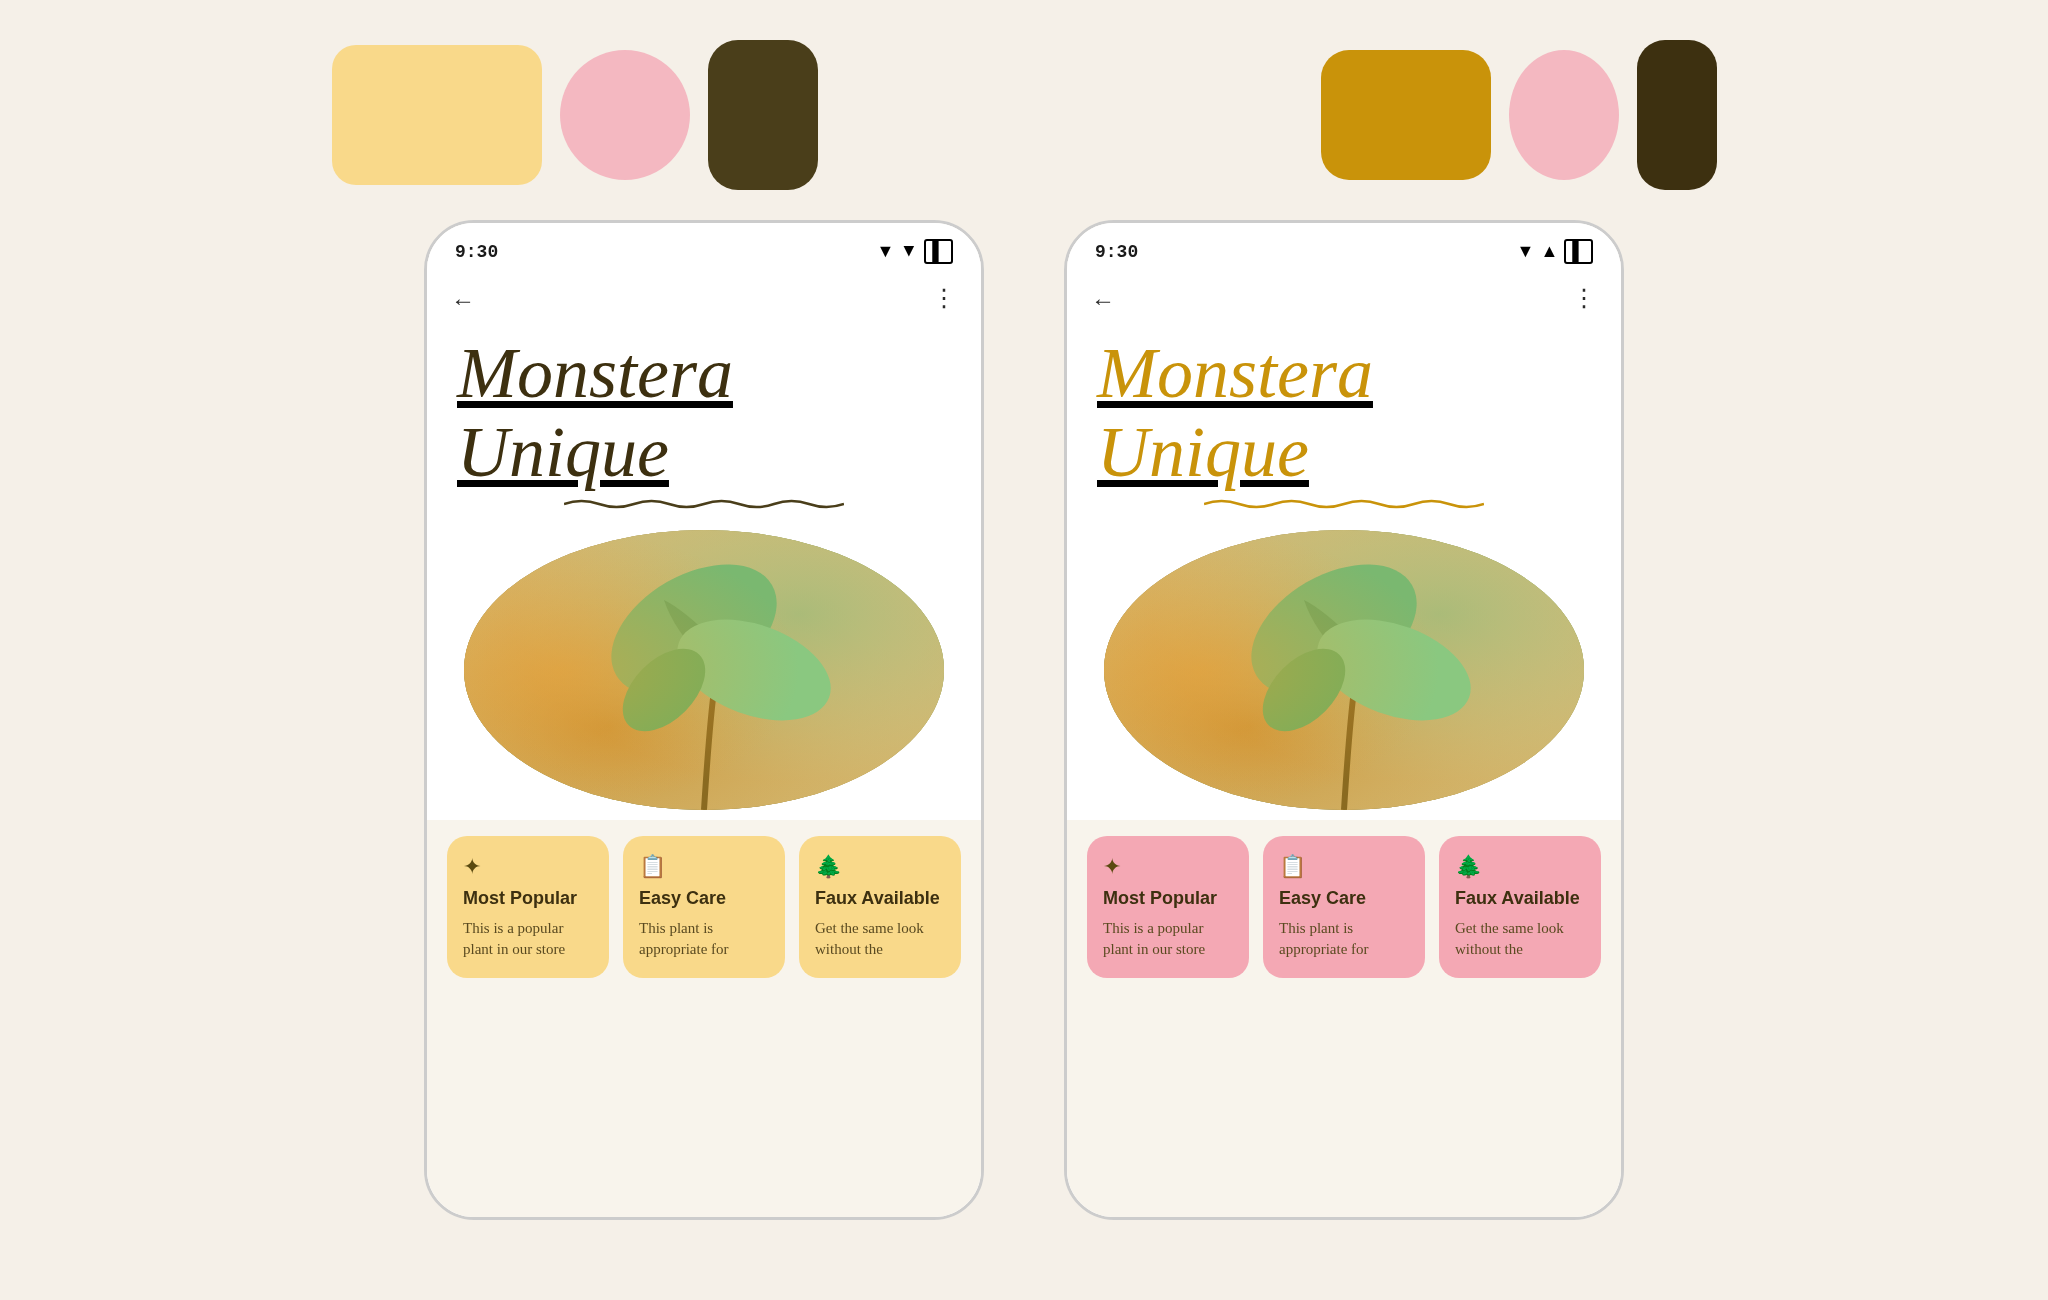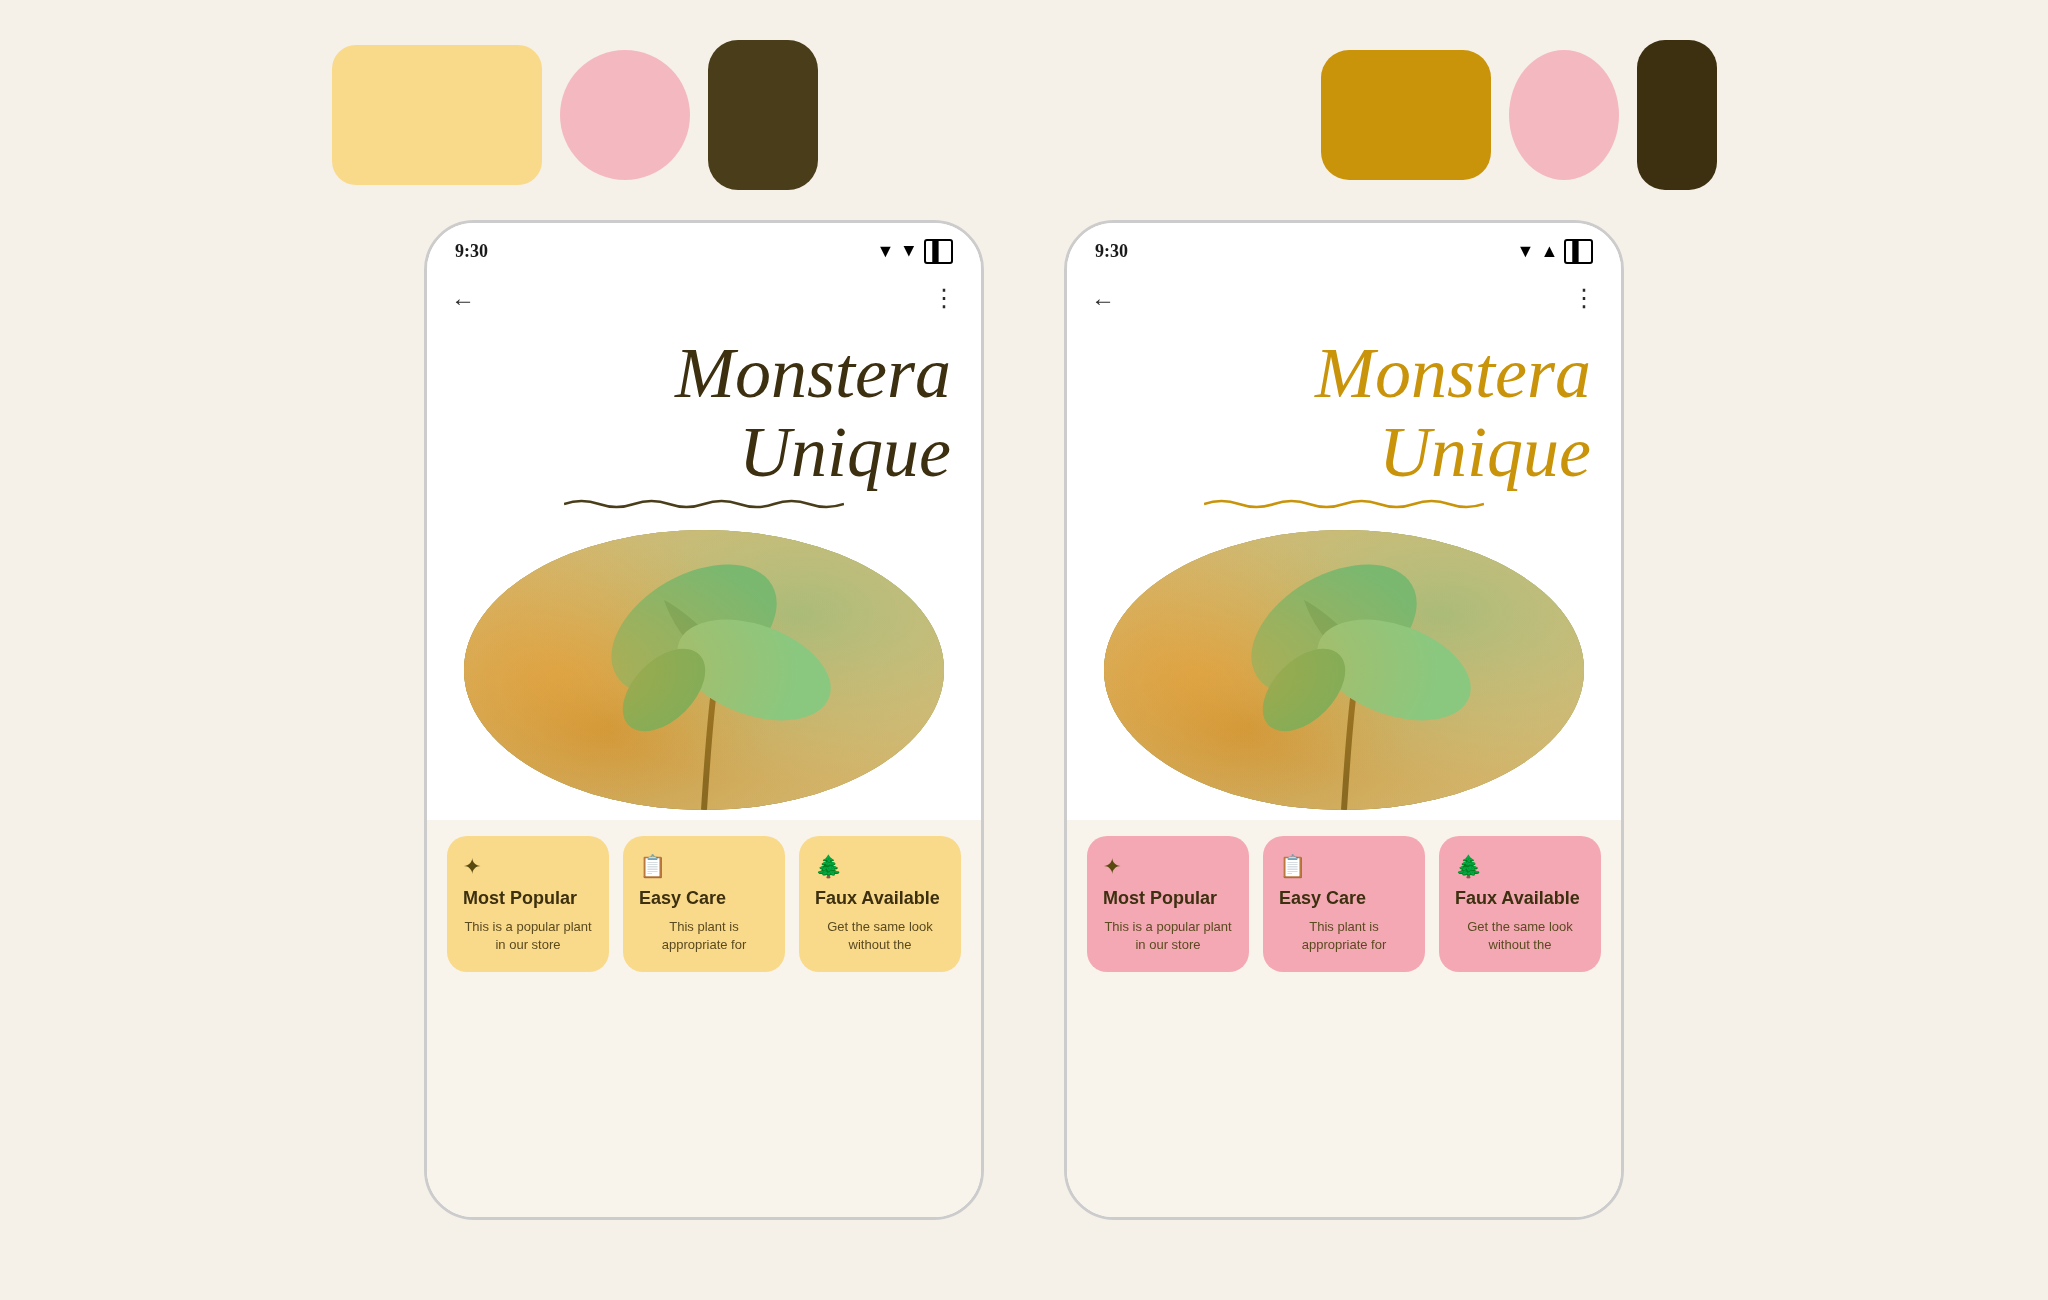--- a/index.html
+++ b/index.html
@@ -70,21 +70,21 @@
 
     .status-bar {
       display: flex;
       justify-content: space-between;
       align-items: center;
       padding: 16px 28px 8px 28px;
       background: #fff;
     }
 
     .status-time {
-      font-family: Liberation Serif, serif;
+      font-family: Liberation Mono, monospace;
       font-size: 18px;
       font-weight: bold;
       color: #1a1a1a;
     }
 
     .status-icons {
       display: flex;
       align-items: center;
       gap: 6px;
     }
@@ -106,23 +106,24 @@
 
     .more-btn {
       font-size: 24px;
       color: #2a2a2a;
       cursor: pointer;
       font-family: Arial, sans-serif;
       letter-spacing: 1px;
     }
 
     .plant-title {
-      text-align: right;
+      text-align: left;
       padding: 10px 30px 0;
       background: #fff;
+      text-decoration: underline;
     }
 
     .plant-title h1 {
       font-size: 72px;
       font-weight: 400;
       color: #3d3010;
       line-height: 1.1;
       font-style: italic;
     }
 
@@ -196,25 +197,24 @@
 
     .card-title {
       font-family: Liberation Sans, sans-serif;
       font-size: 18px;
       font-weight: bold;
       color: #3d3010;
       line-height: 1.2;
     }
 
     .card-desc {
-      font-family: Liberation Sans, sans-serif;
-      font-size: 13px;
+      font-family: Liberation Serif, serif;
+      font-size: 15px;
       color: #5a4a20;
       line-height: 1.4;
-      text-align: center;
     }
   </style>
 </head>
 <body>
 
 <div class="top-section">
 
   <div class="color-swatches">
     <div class="swatch swatch-1"></div>
     <div class="swatch swatch-2"></div>

